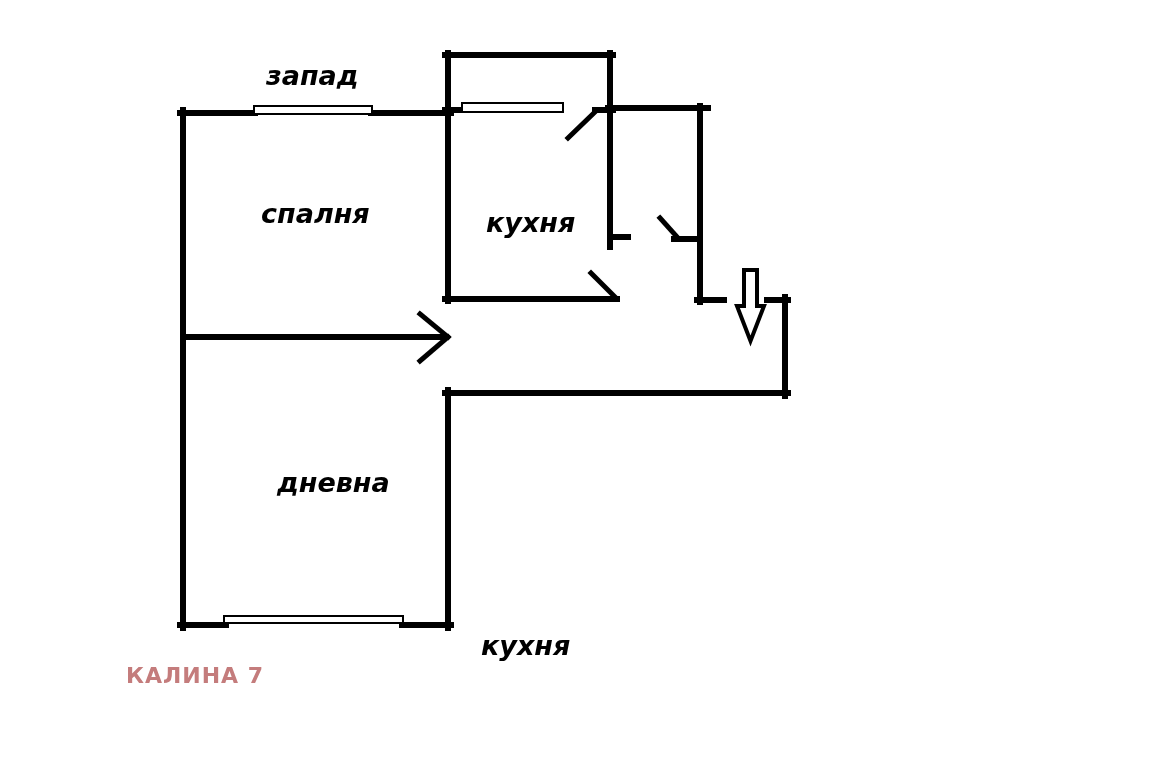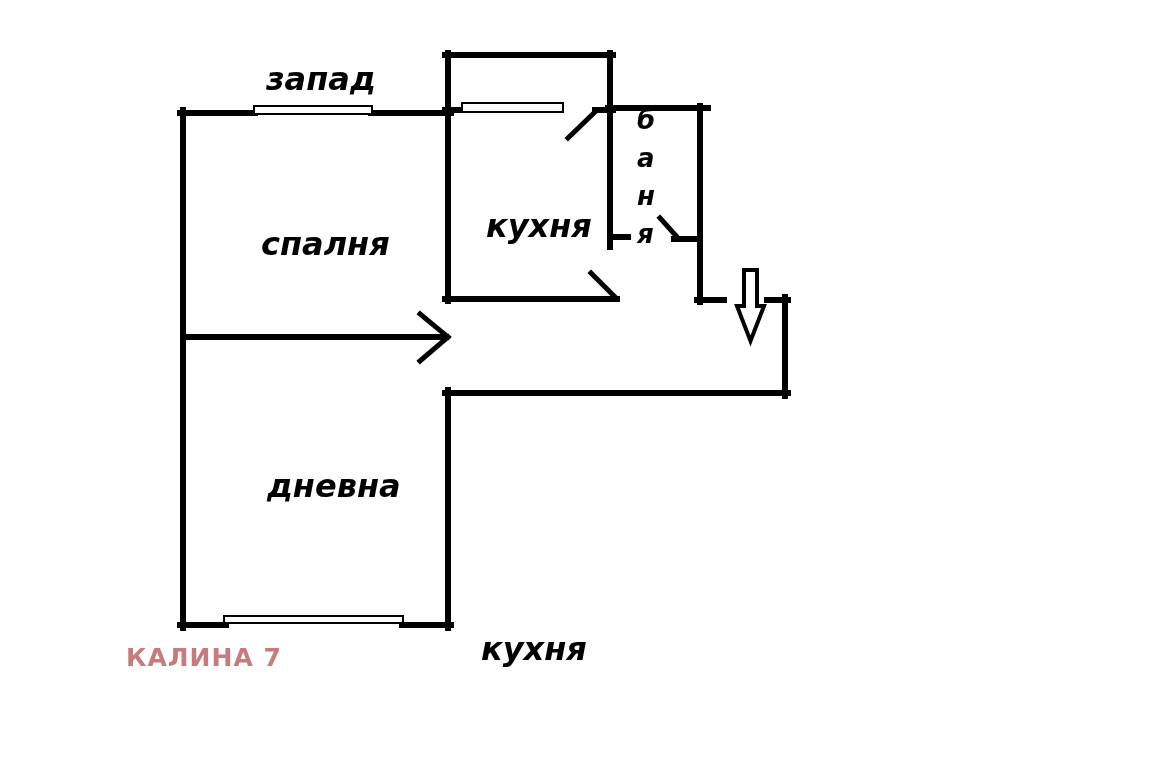--- a/index.html
+++ b/index.html
@@ -25,40 +25,40 @@
   .swing  { stroke: var(--color-walls); stroke-width: 5; stroke-linecap: square; fill: none; }
   .barb   { stroke: var(--color-walls); stroke-width: 5; stroke-linecap: square; fill: none; }
   .win    { fill: var(--color-background); stroke: var(--color-walls); stroke-width: 2; }
   .entry-arrow { fill: var(--color-background); stroke: var(--color-walls); stroke-width: 4; stroke-linejoin: miter; }
 
   .lbl {
     position: absolute;
     font-weight: bold;
     font-style: italic;
     color: #000;
-    font-size: 32px;
+    font-size: 27px;
     white-space: nowrap;
   }
   .lbl-west    { left: 266px; top: 60px;  }
-  .lbl-bedroom { left: 261px; top: 198px; margin-top: 27px; }
+  .lbl-bedroom { left: 261px; top: 198px; }
   .lbl-kitchen { left: 486px; top: 207px; font-style: italic; }
-  .lbl-living  { left: 267px; top: 467px; }
+  .lbl-living  { left: 277px; top: 467px; }
   .lbl-east    { left: 481px; top: 630px; }
   .lbl-bath {
     left: 637px; top: 101px;
     width: 28px;
     font-size: 26px;
     line-height: 38px;
     word-break: break-all;
     white-space: normal;
   }
   .lbl-brand {
-    left: 126px; top: 643px;
+    left: 126px; top: 663px;
     font-style: normal;
-    font-size: 25px;
+    font-size: 22px;
     letter-spacing: 1px;
     color: var(--color-brand);
   }
 </style>
 </head>
 <body>
 
 <div class="canvas">
 
   <svg width="1152" height="766" viewBox="0 0 1152 766">
@@ -100,18 +100,17 @@
     <rect class="win" x="254" y="106" width="118" height="8"></rect>
     <rect class="win" x="462" y="103" width="101" height="9"></rect>
     <rect class="win" x="224" y="616" width="179" height="7"></rect>
 
     <polygon class="entry-arrow" points="744,270 757,270 757,306 764,306 750.5,341 737,306 744,306"></polygon>
   </svg>
 
   <div class="lbl lbl-west">запад</div>
   <div class="lbl lbl-bedroom">спалня</div>
   <div class="lbl lbl-kitchen">кухня</div>
-  <div class="lbl lbl-bath">баня</div>
   <div class="lbl lbl-living">дневна</div>
   <div class="lbl lbl-east">кухня</div>
   <div class="lbl lbl-brand">КАЛИНА 7</div>
 
 </div>
 
 </body></html>

